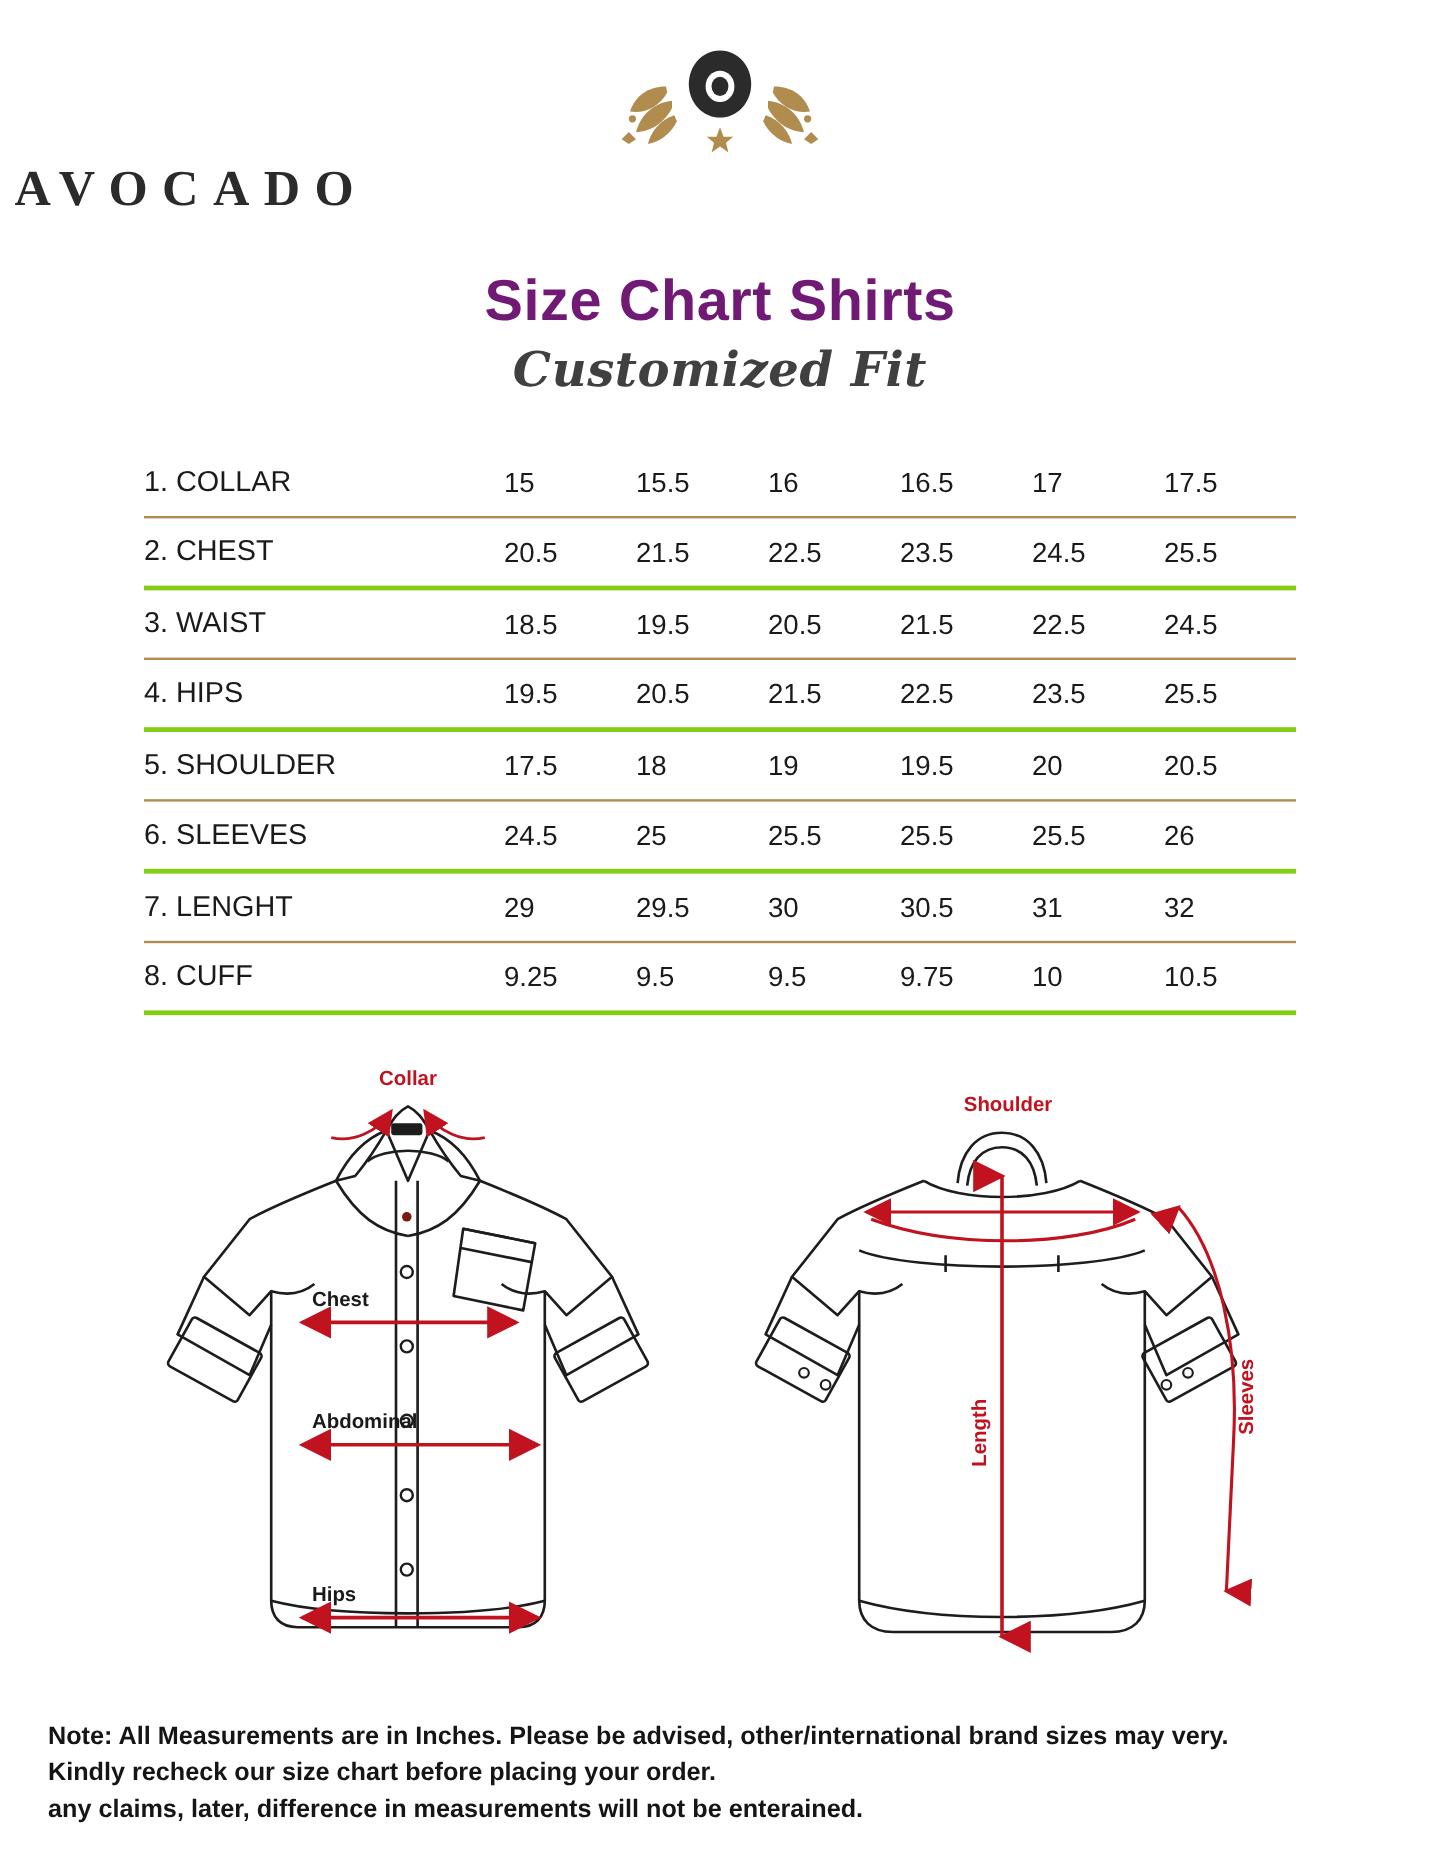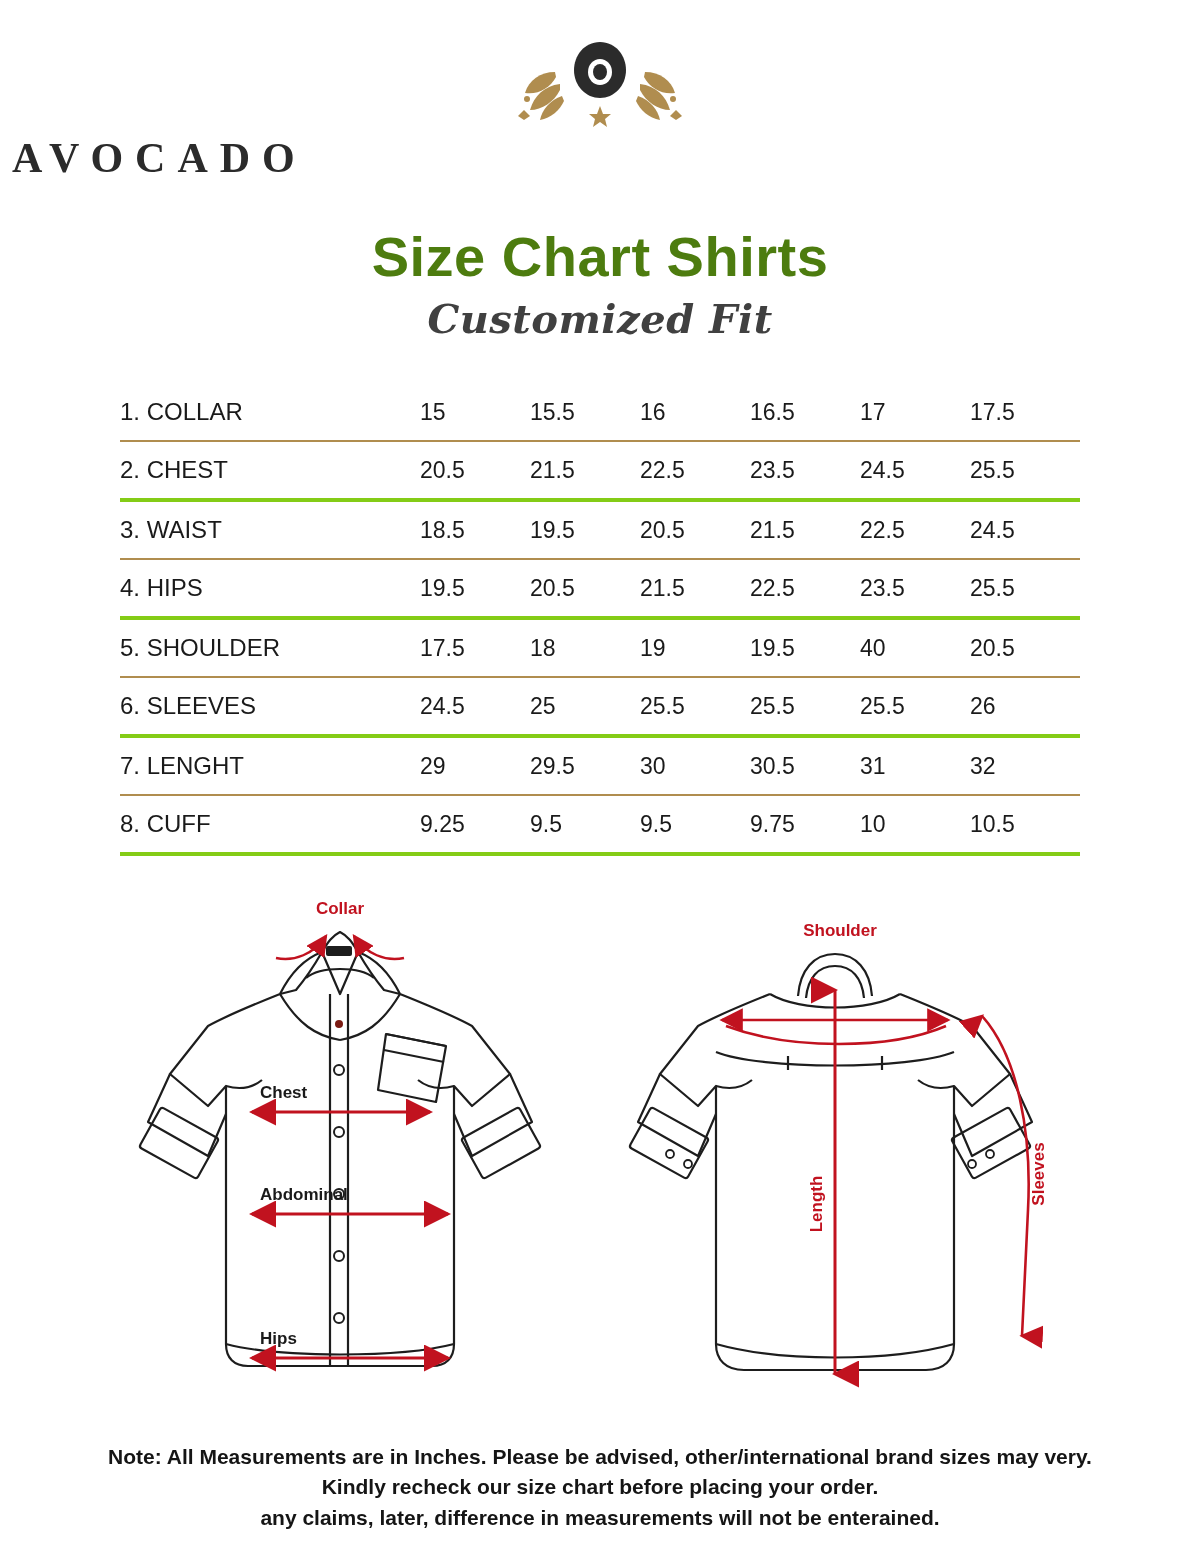--- a/index.html
+++ b/index.html
@@ -31,23 +31,23 @@
     letter-spacing: 12px;
     font-weight: 700;
     color: #2b2b2b;
     margin-top: 6px;
     padding-left: 12px;
   }
 
   
   .title-main {
     text-align: center;
-    font-size: 56px;
+    font-size: 48px;
     font-weight: 700;
-    color: #4d7c0f;
+    color: #701a75;
     margin-top: 42px;
     letter-spacing: 0.5px;
   }
   .title-sub {
     text-align: center;
     font-size: 40px;
     font-style: italic;
     font-weight: 700;
     color: #404040;
     font-family: "DejaVu Serif", serif;
@@ -100,21 +100,20 @@
   }
   .fig {
     position: absolute;
     top: 0;
   }
   .fig-front { left: 130px; }
   .fig-back  { left: 600px; }
 
   
   .note {
-    text-align: center;
     font-size: 21px;
     font-weight: 700;
     line-height: 1.45;
     color: #151515;
     margin-top: 8px;
     padding: 0 40px;
   }
 </style>
 </head>
 <body>
@@ -188,21 +187,21 @@
         <td class="val v4">22.5</td>
         <td class="val v5">23.5</td>
         <td class="val v6">25.5</td>
       </tr>
       <tr class="gold-line">
         <td class="label">5. SHOULDER</td>
         <td class="val v1">17.5</td>
         <td class="val v2">18</td>
         <td class="val v3">19</td>
         <td class="val v4">19.5</td>
-        <td class="val v5">40</td>
+        <td class="val v5">20</td>
         <td class="val v6">20.5</td>
       </tr>
       <tr>
         <td class="label">6. SLEEVES</td>
         <td class="val v1">24.5</td>
         <td class="val v2">25</td>
         <td class="val v3">25.5</td>
         <td class="val v4">25.5</td>
         <td class="val v5">25.5</td>
         <td class="val v6">26</td>

